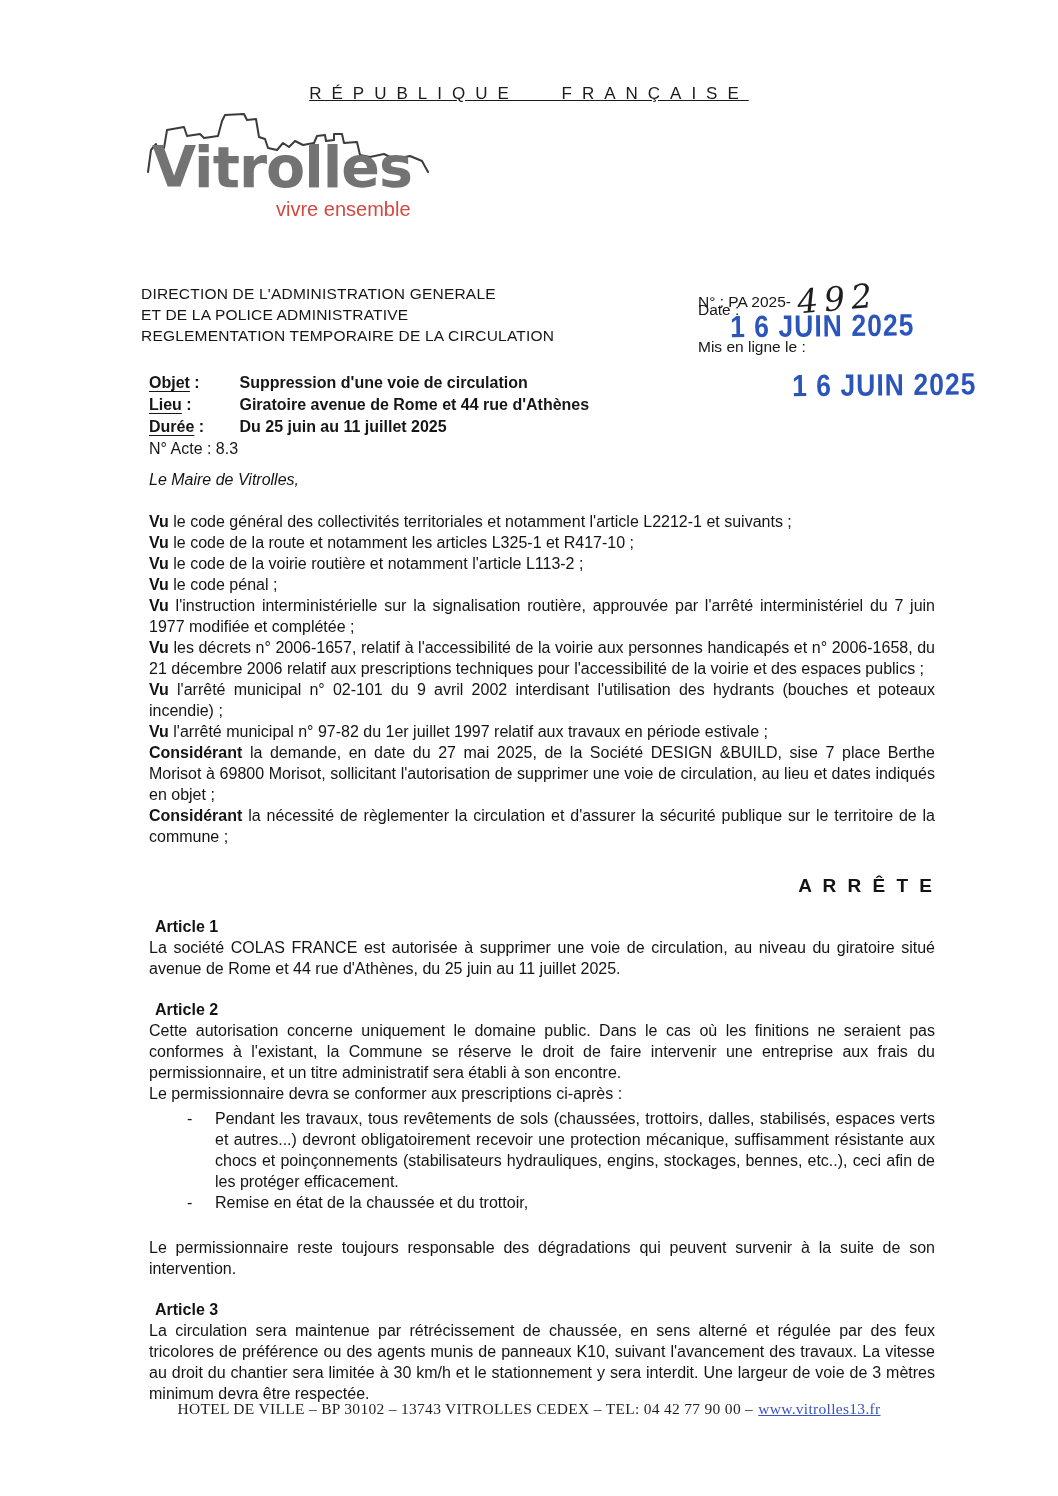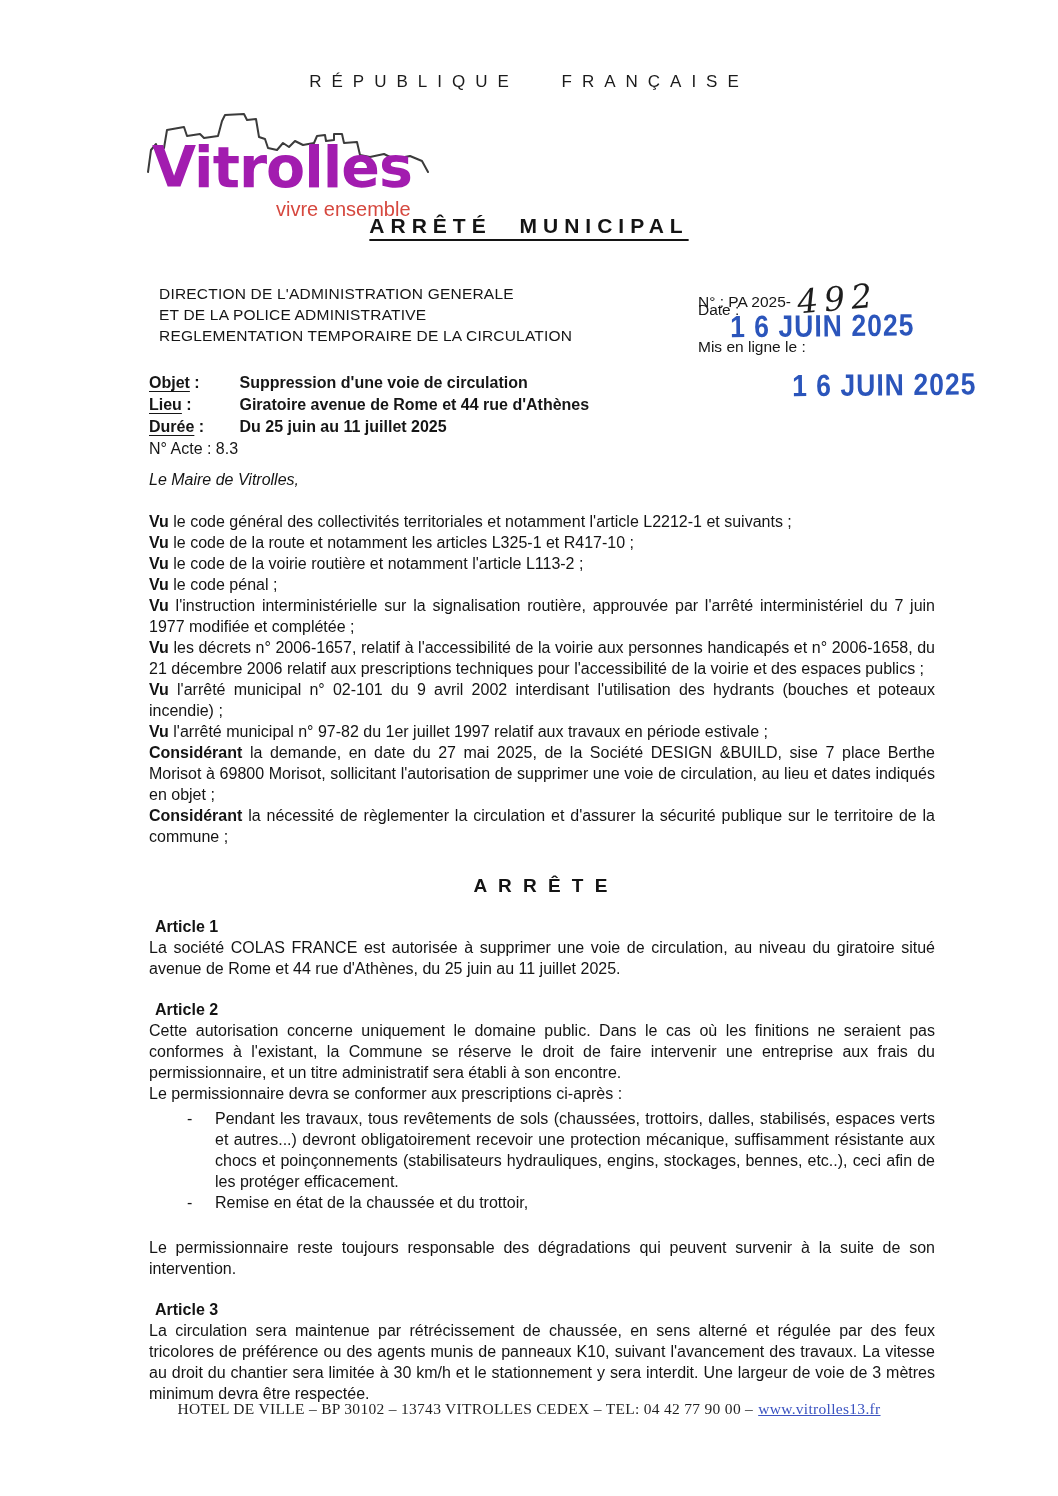--- a/index.html
+++ b/index.html
@@ -8,51 +8,52 @@
     position:relative;
     width:1058px; height:1496px;
     background:#ffffff;
     color:#161616;
     font-family:"Liberation Sans","DejaVu Sans",sans-serif;
     overflow:hidden;
   }
 
   
   .republique {
-    position:absolute; top:72px; left:0; width:100%;
+    position:absolute; top:84px; left:0; width:100%;
     text-align:center;
     font-size:17px; letter-spacing:10px; word-spacing:28px;
     color:#1b1b1b;
+    text-decoration:underline;
   }
   .logo { position:absolute; top:110px; left:144px; width:330px; height:108px; }
   .logo svg { position:absolute; top:0; left:0; }
   .logo-word {
     position:absolute; top:24px; left:8px;
     font-family:"DejaVu Sans",sans-serif;
     font-weight:bold; font-size:57px; letter-spacing:-1px;
-    color:#a21caf;
+    color:#737373;
   }
   .logo-tag {
     position:absolute; top:88px; left:132px;
     font-size:20px; color:#d6483f;
   }
   .doc-title {
     position:absolute; top:214px; left:0; width:100%;
     text-align:center;
     font-weight:bold; font-size:21px;
     letter-spacing:6px; word-spacing:16px;
     text-decoration:underline;
     text-decoration-thickness:2px;
     text-underline-offset:6px;
     color:#141414;
   }
 
   
   .direction {
-    position:absolute; top:283px; left:159px;
+    position:absolute; top:283px; left:141px;
     font-size:15.5px; line-height:21px; letter-spacing:0.2px;
   }
   .reference { position:absolute; top:276px; left:698px; width:352px; font-size:15.5px; }
   .ref-line { position:absolute; left:0; white-space:nowrap; }
   .ref-num   { top:0; }
   .ref-date  { top:25px; }
   .ref-online{ top:62px; }
   .hand-number {
     display:inline-block;
     font-family:"DejaVu Serif",serif;
@@ -85,21 +86,21 @@
     position:absolute; top:469px; left:149px; width:786px;
     font-size:16px; line-height:21px;
     text-align:justify;
     color:#141414;
   }
   .salutation { margin-bottom:21px; text-align:left;font-style:italic; }
   .para { margin:0; }
   .lead { font-weight:bold; }
   .arrete-heading {
     margin:28px 0 18px;
-    text-align:center;
+    text-align:right;
     font-weight:bold; font-size:19px; letter-spacing:3px;
   }
   .article-heading { font-weight:bold; margin-top:20px; text-align:left;margin-left:6px; }
   .bullets { margin:4px 0 8px; }
   .bullet { position:relative; padding-left:66px; }
   .bullet::before { content:"-"; position:absolute; left:38px; }
   .after-bullets { margin-top:24px; }
 
   
   .footer {
@@ -119,21 +120,20 @@
   <div class="republique">RÉPUBLIQUE FRANÇAISE</div>
 
   <div class="logo">
     <svg width="320" height="68" viewBox="0 0 320 68">
       <polyline points="4,62 7,40 12,34 14,40 20,38 23,20 40,17 43,26 56,24 60,28 74,26 78,11 81,5 100,4 103,10 112,9 115,27 121,29 124,38 133,40 139,33 145,37 151,31 159,35 170,33 173,26 181,25 182,31 190,30 190,24 198,24 200,33 213,32 216,45 226,47 240,44 250,49 266,46 278,51 284,62" fill="none" stroke="#3b3b3b" stroke-width="2" stroke-linejoin="round" stroke-linecap="round"></polyline>
     </svg>
     <div class="logo-word">Vitrolles</div>
     <div class="logo-tag">vivre ensemble</div>
   </div>
 
-  <div class="doc-title">ARRÊTÉ MUNICIPAL</div>
 
   <div class="direction">
     <div>DIRECTION DE L'ADMINISTRATION GENERALE</div>
     <div>ET DE LA POLICE ADMINISTRATIVE</div>
     <div>REGLEMENTATION TEMPORAIRE DE LA CIRCULATION</div>
   </div>
 
   <div class="reference">
     <div class="ref-line ref-num">
       <span>N° : PA 2025-</span><span class="hand-number">492</span>

